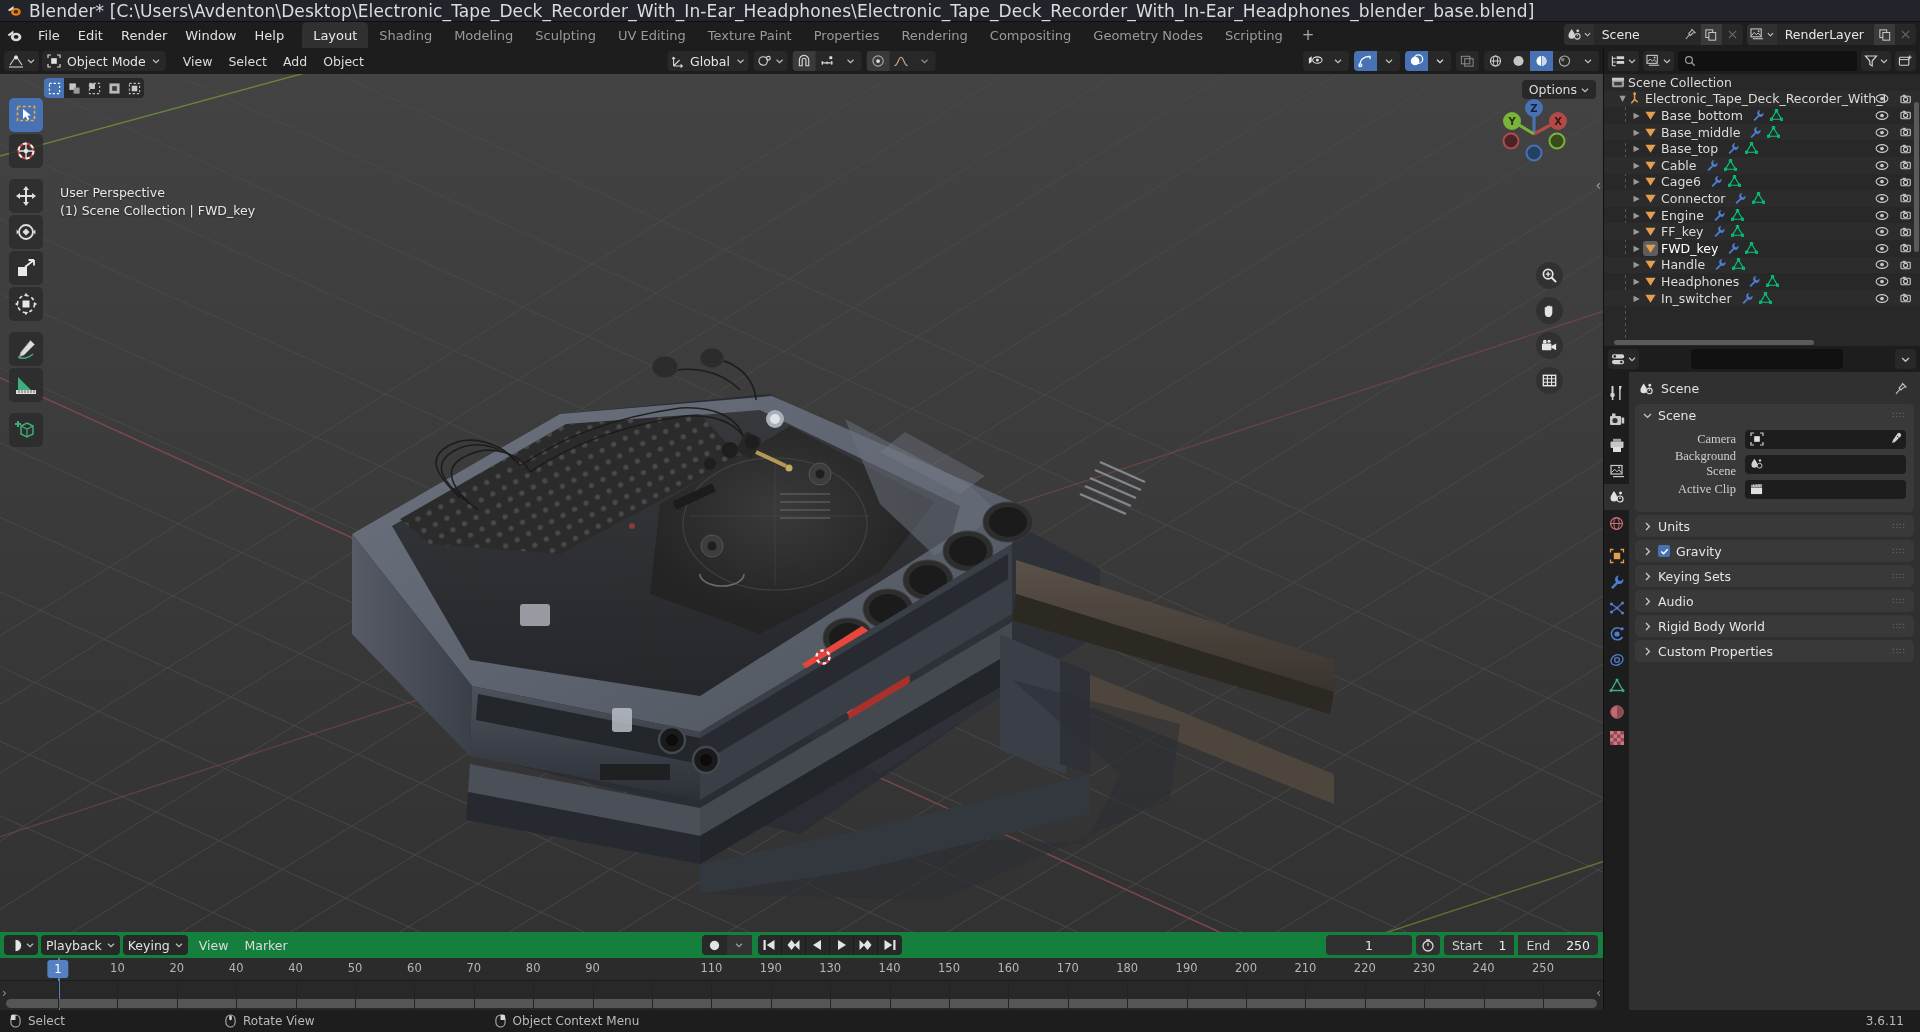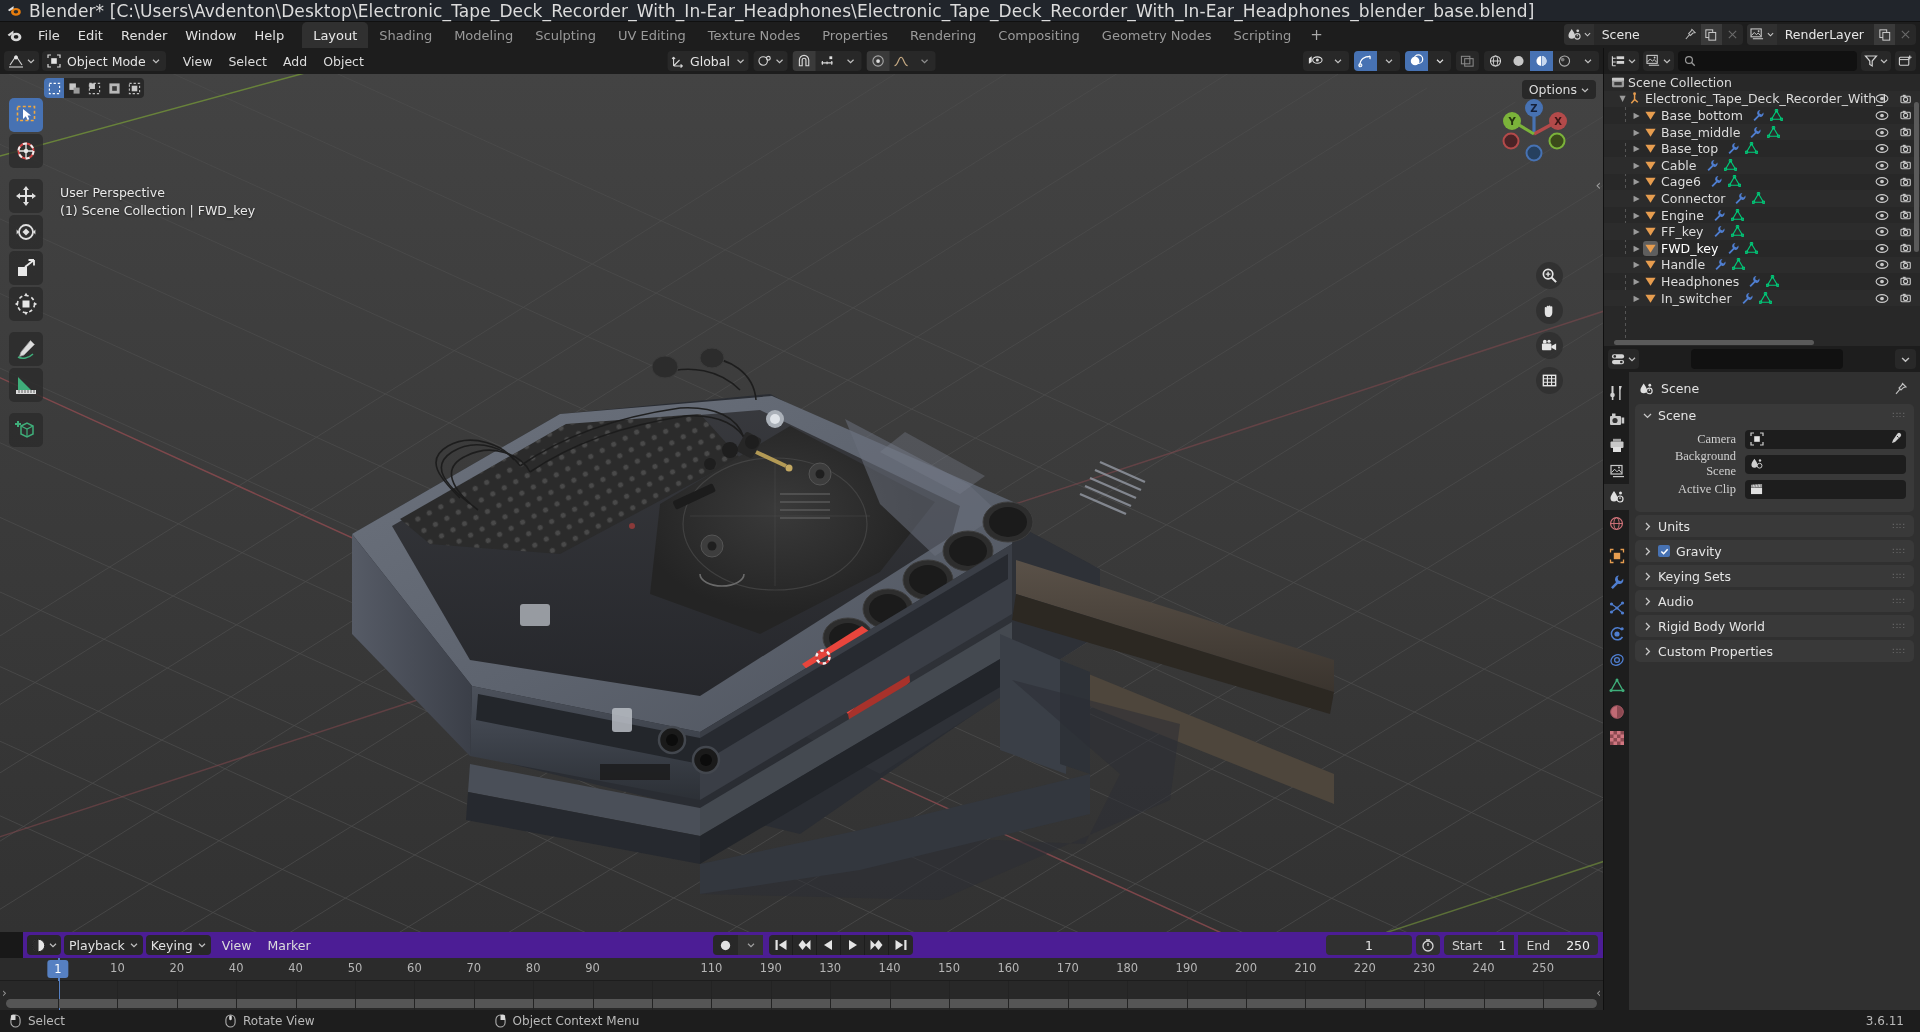--- a/index.html
+++ b/index.html
@@ -92,21 +92,21 @@
   .gizmo{ position:absolute; right:26px; top:17px; width:86px;height:86px; z-index:6;}
   .navbtns{ position:absolute; right:40px; top:188px; display:flex; flex-direction:column; gap:8px; z-index:6;}
   .navb{ width:27px;height:27px;border-radius:50%; background:#2e2e2ecc; display:flex;align-items:center;justify-content:center;}
   .collapse-arrow{ position:absolute; right:2px; top:103px; color:#a0a0a0; font-size:14px; z-index:6;}
 
   
   .device-wrap{ position:absolute; inset:0; z-index:3; pointer-events:none;}
   .cursor3d{ position:absolute; left:814px; top:574px; width:18px;height:18px; z-index:5;}
 
   
-  .tl-header{ height:26px; background:#4c1d95; display:flex; align-items:center; flex:0 0 26px; padding:0 4px; position:relative; gap:3px;margin-left:23px;}
+  .tl-header{ height:26px; background:#15803d; display:flex; align-items:center; flex:0 0 26px; padding:0 4px; position:relative; gap:3px;}
   .tl-menu{ display:flex; align-items:center; }
   .tl-menu .mi{ padding:2px 8px; font-size:12.5px; color:#dcdcdc; border-radius:3px;}
   .tl-drop{ display:flex;align-items:center;height:20px;background:#282828;border-radius:4px;padding:0 5px; gap:5px; font-size:12.5px;color:#e2e2e2;}
   .tl-mid{ position:absolute; left:50%; transform:translateX(-50%); display:flex; align-items:center; gap:6px;}
   .rec-grp{ display:flex; background:#282828; border-radius:4px; height:20px; align-items:center;}
   .rec-grp .r{ width:25px;height:20px;display:flex;align-items:center;justify-content:center;}
   .play-grp{ display:flex; background:#282828; border-radius:4px; height:20px; align-items:center; overflow:hidden;}
   .play-grp .p{ width:24px;height:20px;display:flex;align-items:center;justify-content:center; border-right:1px solid #1d1d1d;}
   .play-grp .p:last-child{border-right:none;}
   .tl-right{ position:absolute; right:5px; display:flex; align-items:center; gap:4px;}
@@ -202,21 +202,21 @@
       <div class="mi">Render</div>
       <div class="mi">Window</div>
       <div class="mi">Help</div>
     </div>
     <div class="tabs">
       <div class="tab active">Layout</div>
       <div class="tab">Shading</div>
       <div class="tab">Modeling</div>
       <div class="tab">Sculpting</div>
       <div class="tab">UV Editing</div>
-      <div class="tab">Texture Nodes</div>
+      <div class="tab">Texture Paint</div>
       <div class="tab">Properties</div>
       <div class="tab">Rendering</div>
       <div class="tab">Compositing</div>
       <div class="tab">Geometry Nodes</div>
       <div class="tab">Scripting</div>
       <div class="tab plus">+</div>
     </div>
 
     <div class="topbar-right">
       <div class="scene-field">

